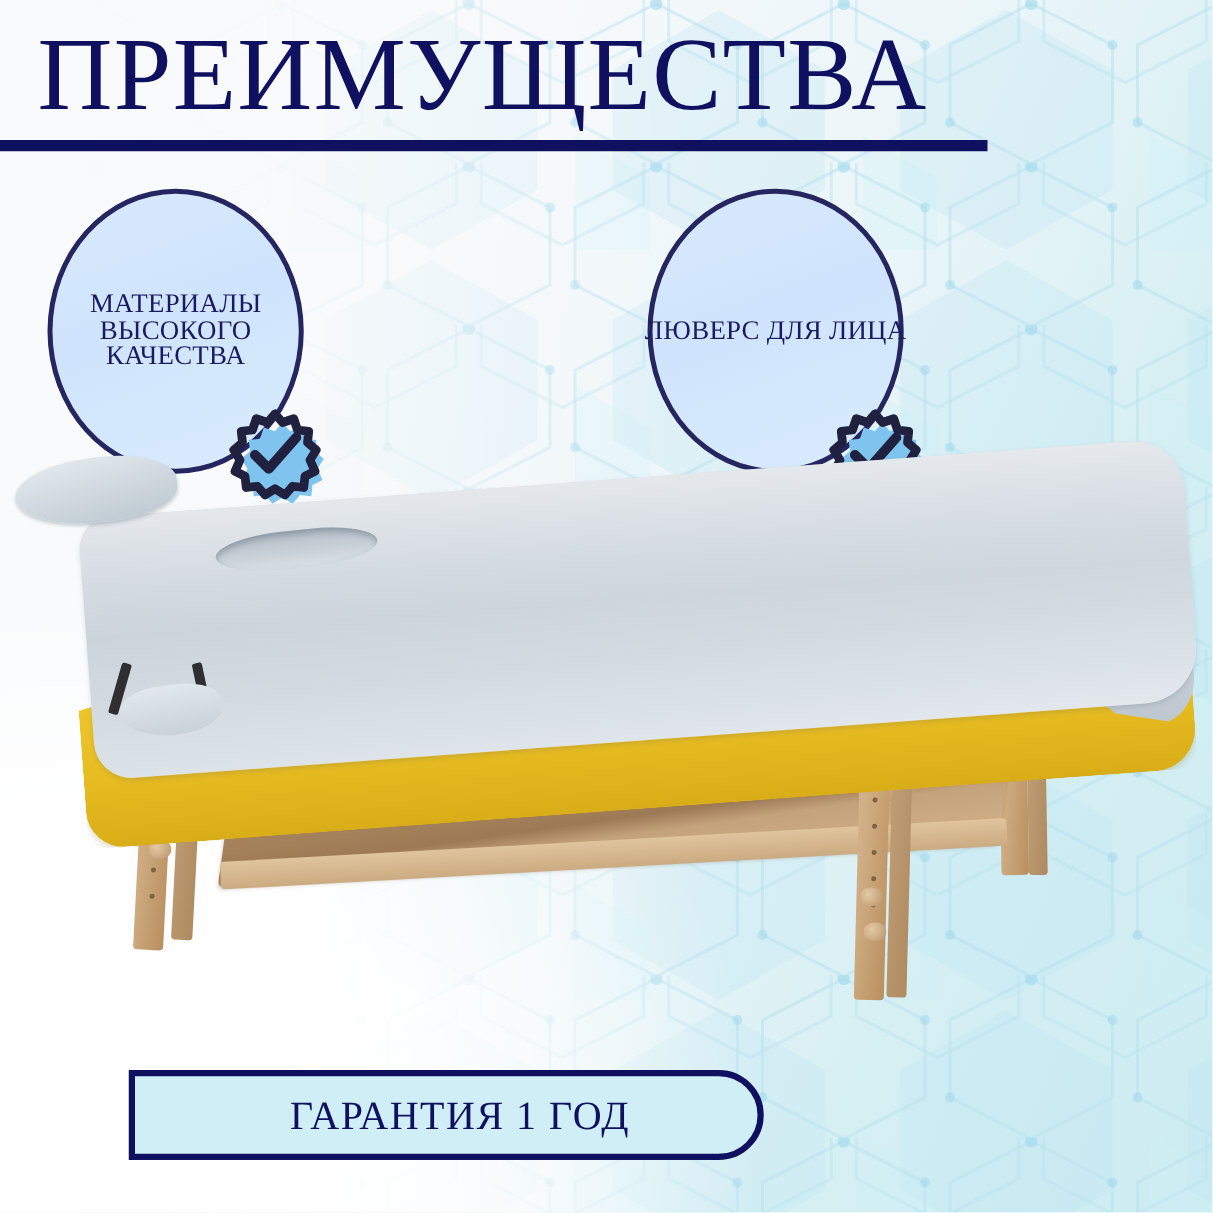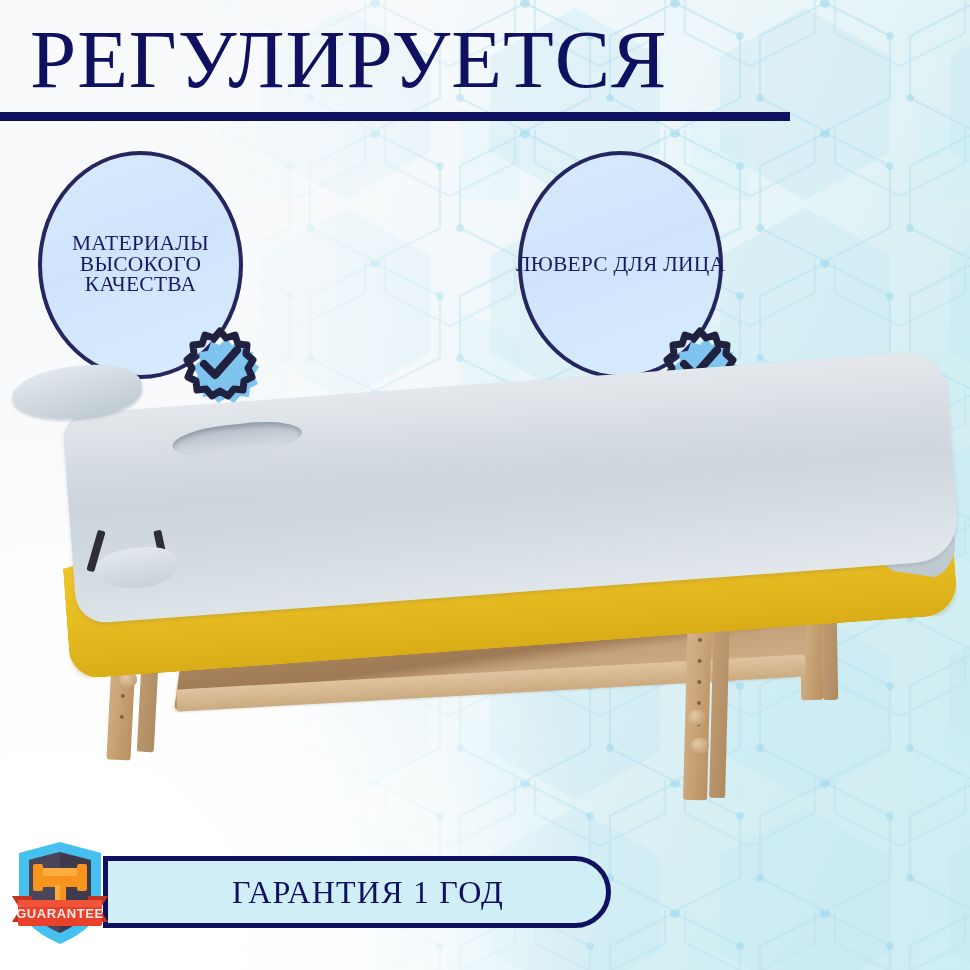--- a/index.html
+++ b/index.html
@@ -217,21 +217,21 @@
           <polygon points="0,108 60,142 60,210 0,244 -60,210 -60,142" fill="#cdeef7" opacity="0.28"></polygon>
         </pattern>
       </defs>
       <rect x="0" y="0" width="970" height="970" fill="url(#hexfill)"></rect>
       <rect x="0" y="0" width="970" height="970" fill="url(#hexpat)"></rect>
     </svg>
     <div class="bg-fade-left"></div>
     <div class="bg-fade-bottomleft"></div>
   </div>
 
-  <div class="title">РЕГУЛИРУЕТСЯ</div>
+  <div class="title">ПРЕИМУЩЕСТВА</div>
   <div class="title-rule"></div>
 
   <div class="circles">
 
     <div class="feature f1">
       <div class="bubble"></div>
       <div class="ftext">МАТЕРИАЛЫ ВЫСОКОГО КАЧЕСТВА</div>
       <div class="badge">
         <svg viewBox="0 0 74 74">
           <polygon fill="#7ec4ee" transform="translate(6,7)" points="33,0 39,7 48,4 51,13 60,14 59,23 66,29 61,37 65,46 57,50 56,59 47,58 41,65 33,60 25,65 19,58 10,59 9,50 1,46 5,37 0,29 7,23 6,14 15,13 18,4 27,7"></polygon>
@@ -309,40 +309,16 @@
     <div class="strap2"></div>
     <div class="pillow-side"></div>
   </div>
 
   <div class="guarantee">
 
     <div class="gpill">
       <span>ГАРАНТИЯ 1 ГОД</span>
     </div>
 
-    <div class="gbadge">
-      <svg width="100" height="110" viewBox="0 0 100 110">
-
-        <path d="M50 4 L91 15 L91 62 Q91 88 50 106 Q9 88 9 62 L9 15 Z" fill="#45c0ef"></path>
-
-        <path d="M50 14 L81 22 L81 61 Q81 81 50 95 Q19 81 19 61 L19 22 Z" fill="#3e3a4c"></path>
-        <path d="M50 14 L50 95 Q19 81 19 61 L19 22 Z" fill="#4a4558"></path>
-
-        <rect x="27" y="30" width="46" height="19" rx="3" fill="#f7941e"></rect>
-        <rect x="27" y="30" width="46" height="8" rx="3" fill="#fbae3c"></rect>
-        <rect x="23" y="26" width="10" height="27" rx="2" fill="#f7941e"></rect>
-        <rect x="67" y="26" width="10" height="27" rx="2" fill="#f7941e"></rect>
-
-        <rect x="45" y="47" width="11" height="36" rx="2" fill="#f7941e"></rect>
-        <rect x="45" y="47" width="5" height="36" fill="#fbae3c"></rect>
-
-        <polygon points="2,58 22,58 22,84 2,84 10,71" fill="#c4321f"></polygon>
-        <polygon points="98,58 78,58 78,84 98,84 90,71" fill="#c4321f"></polygon>
-
-        <rect x="8" y="62" width="84" height="26" rx="2" fill="#e8402a"></rect>
-        <rect x="8" y="62" width="84" height="7" fill="#f05438"></rect>
-        <text x="50" y="80" text-anchor="middle" font-family="'Liberation Sans', sans-serif" font-size="13" font-weight="bold" letter-spacing="0.6" fill="#ffe9e4">GUARANTEE</text>
-      </svg>
-    </div>
 
   </div>
 
 </div>
 
 </body></html>

